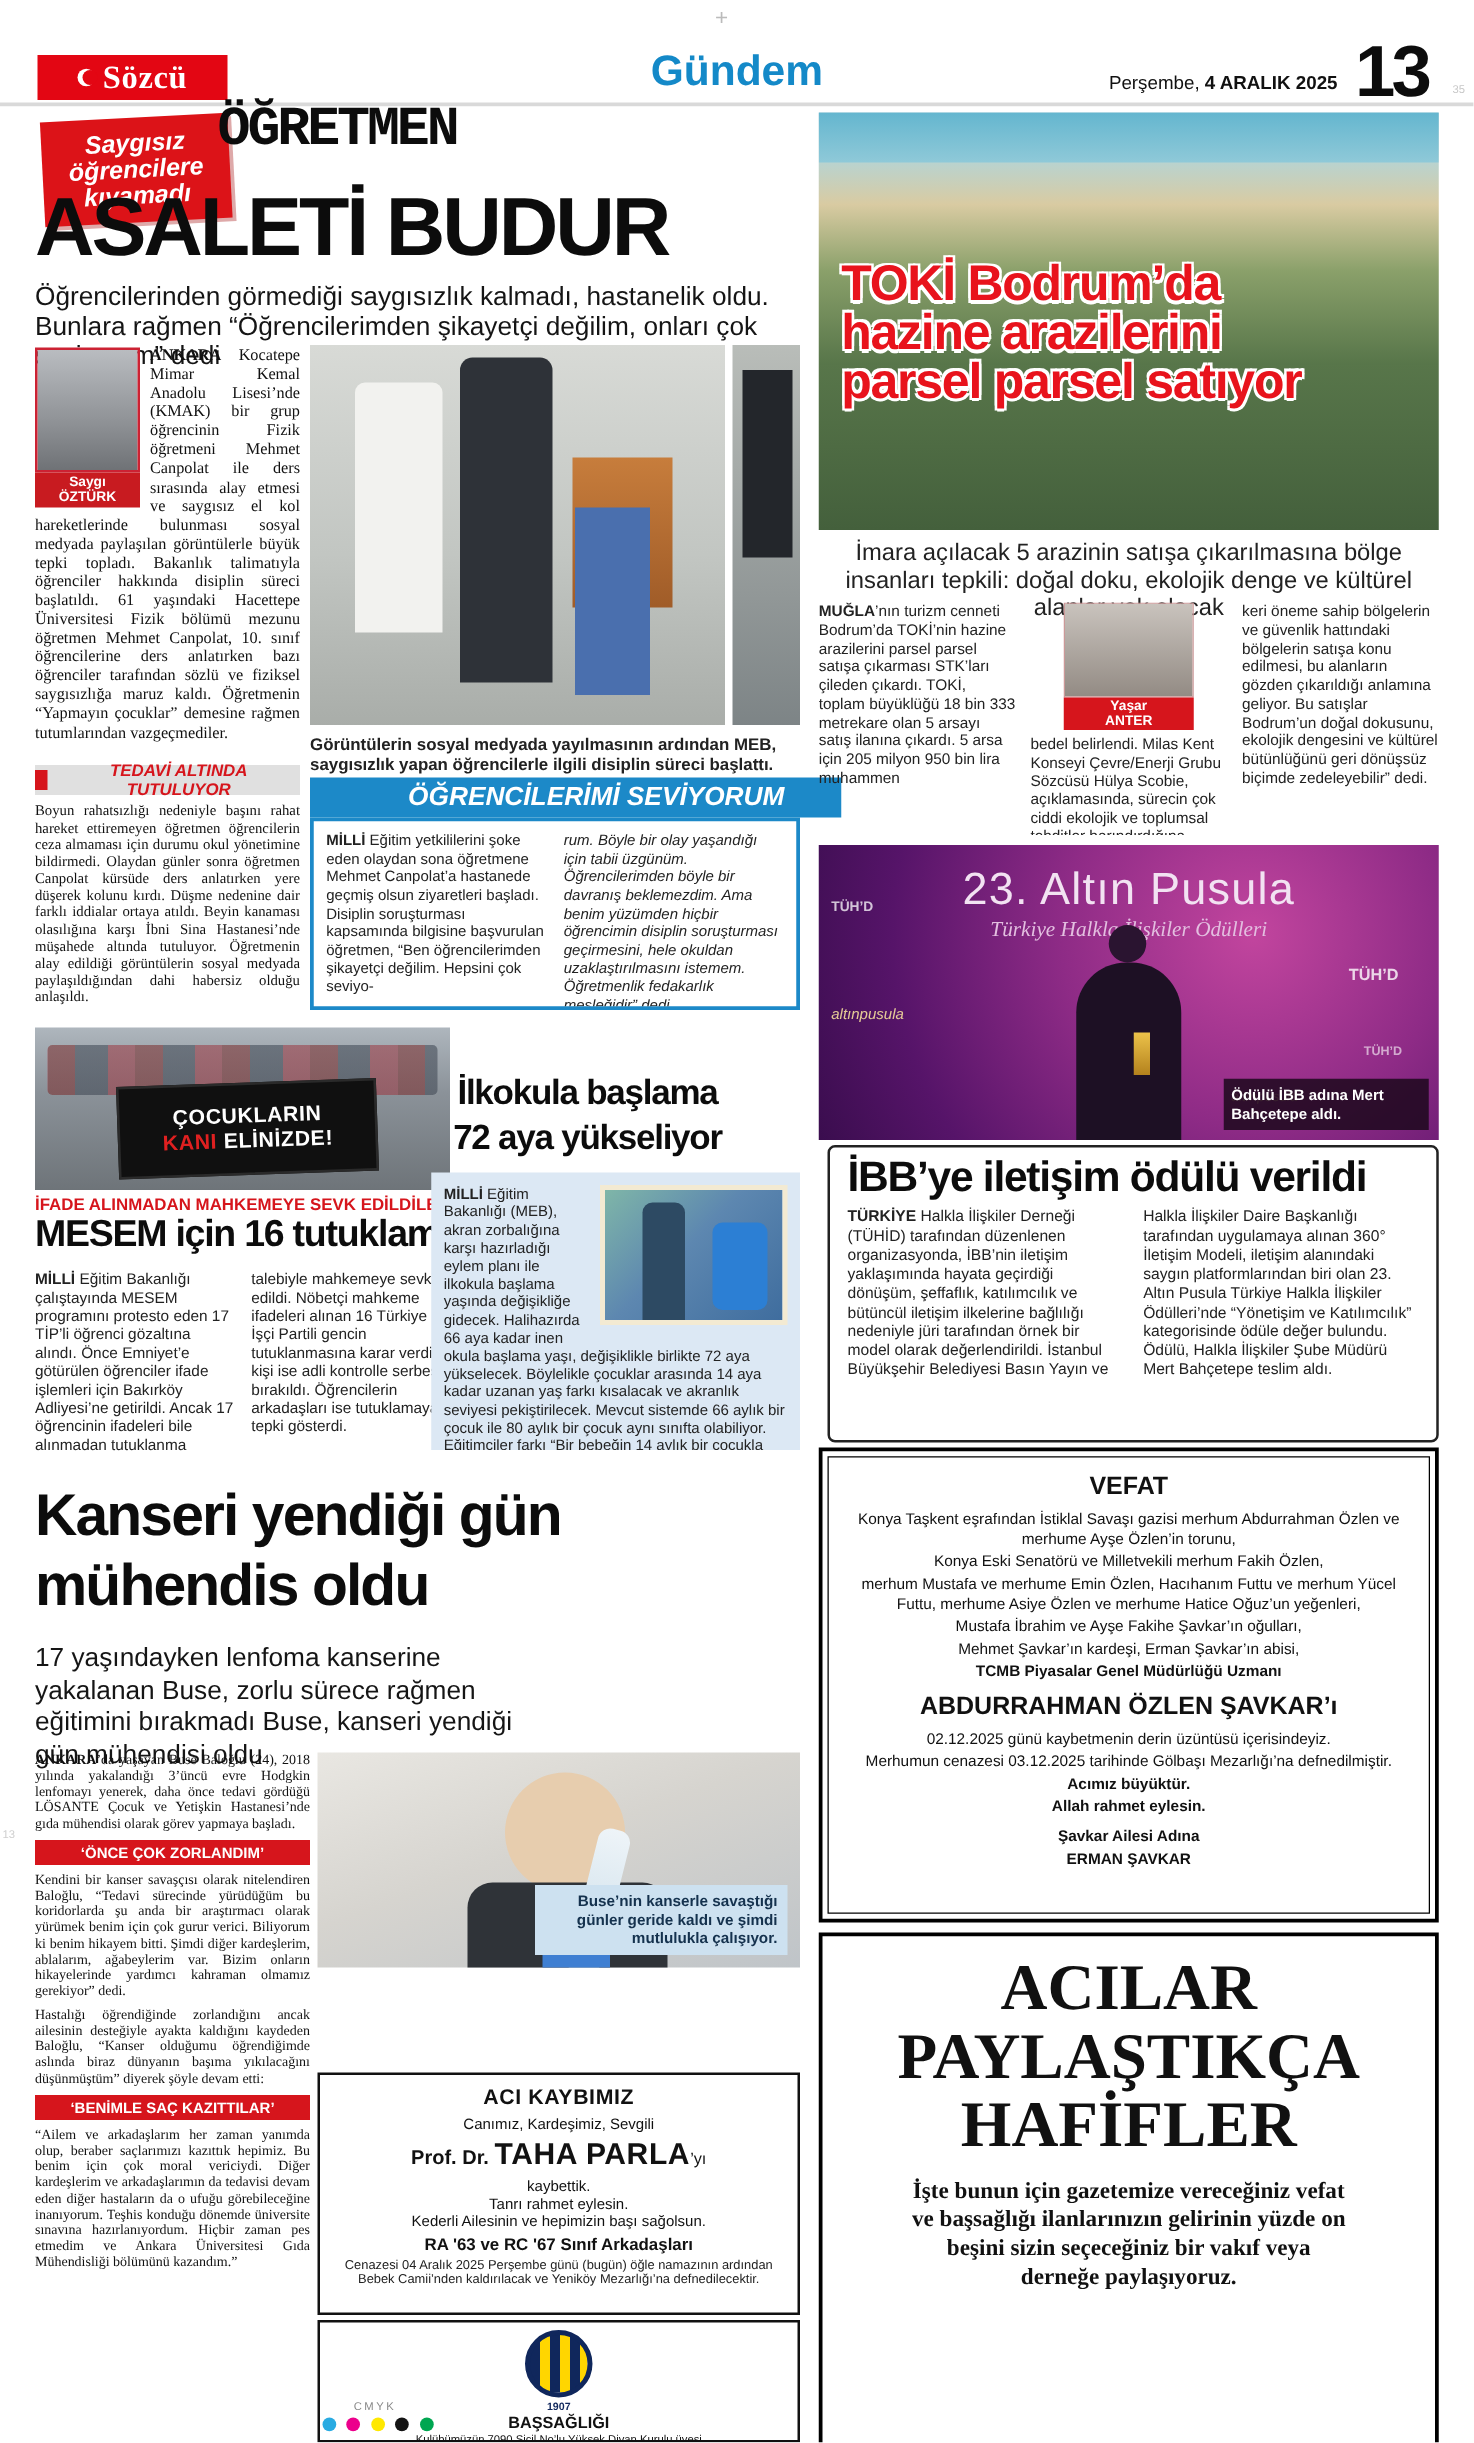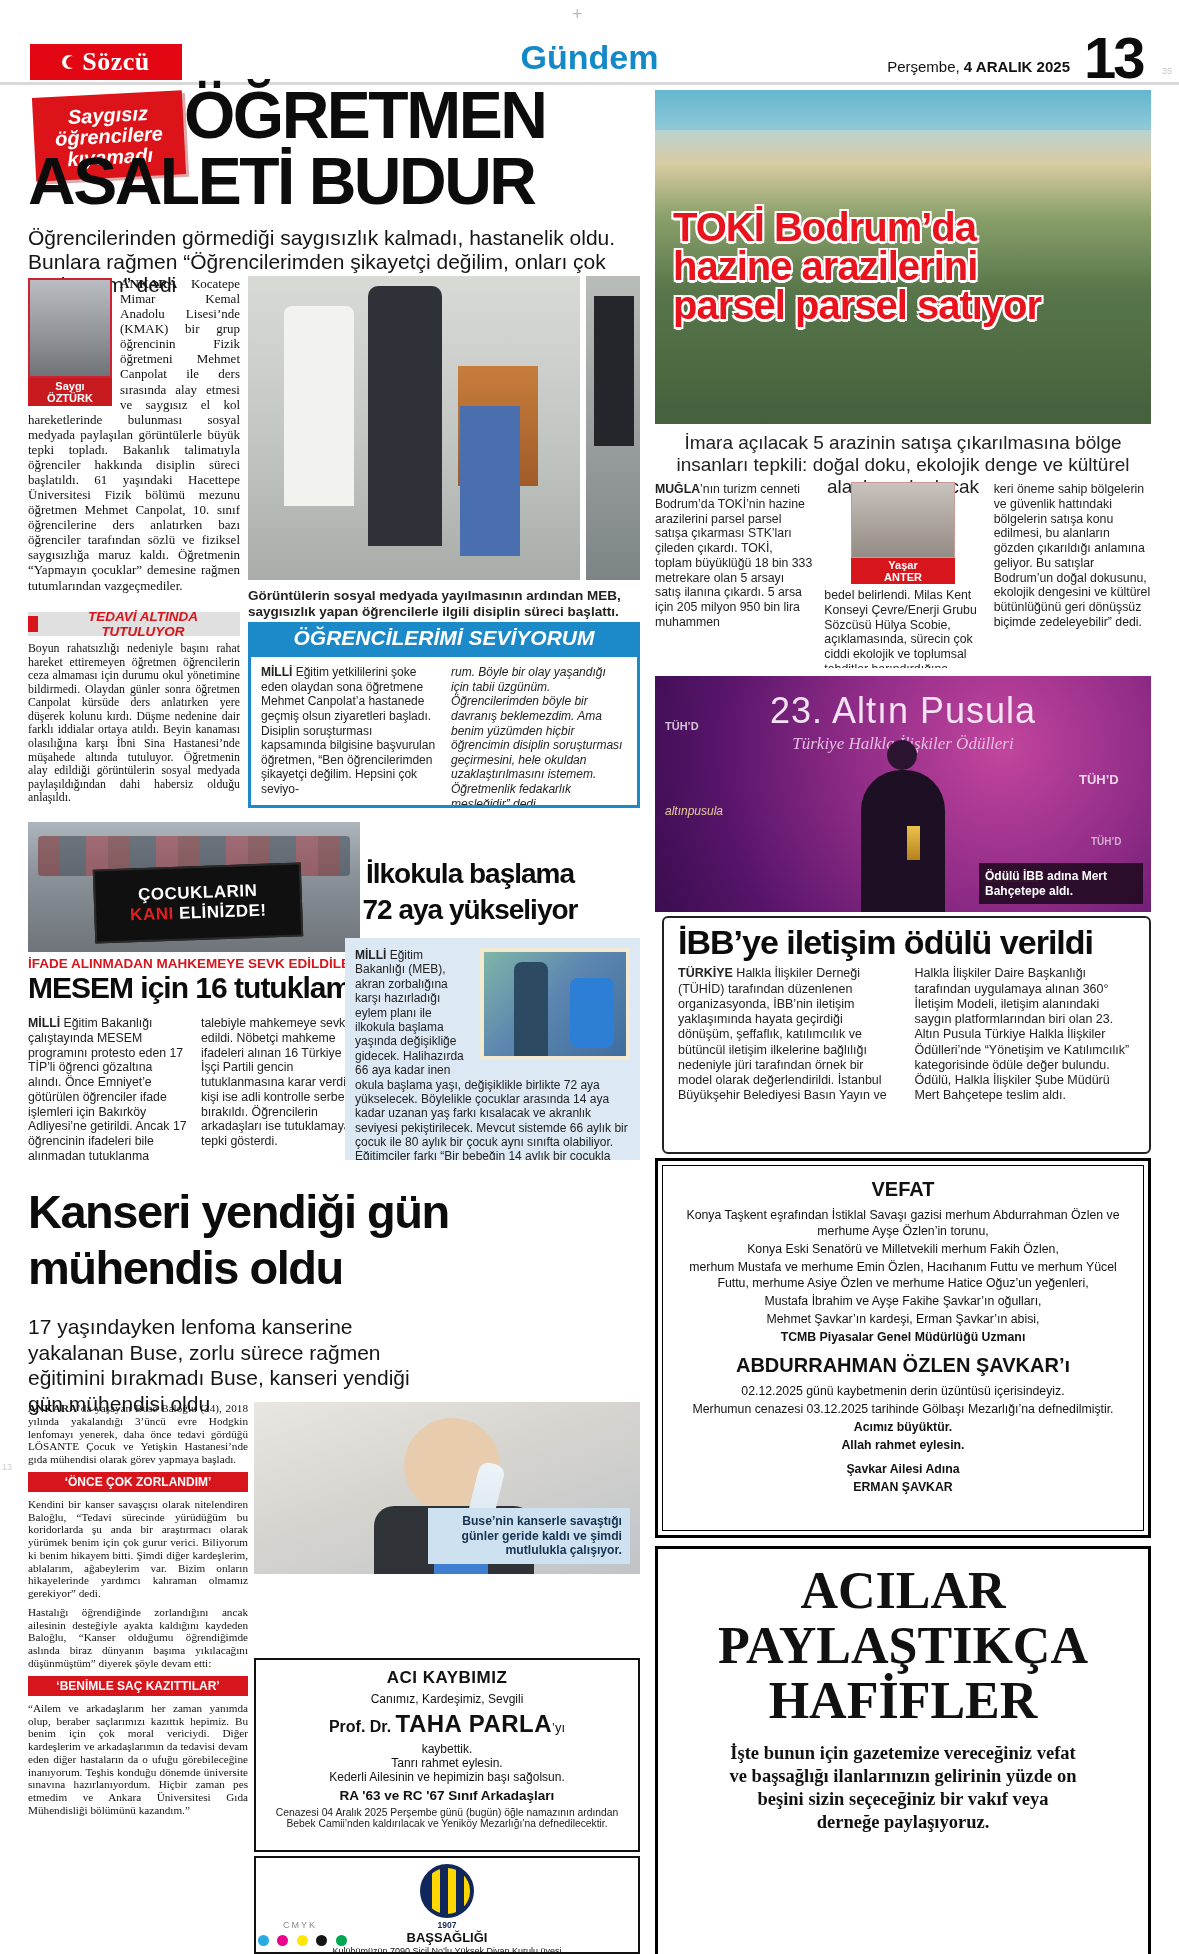--- a/index.html
+++ b/index.html
@@ -48,21 +48,21 @@
   <div class="abs" style="left:2px;top:1462px;font-size:9px;color:#cfcfcf;">13</div>
   <div class="abs" style="left:0;top:82px;width:1179px;height:3px;background:#d9d9d9;"></div>
 
   <div class="abs" style="left:34px;top:94px;width:150px;height:84px;background:#dc1318;transform:rotate(-3deg);
        display:flex;flex-direction:column;justify-content:center;text-align:center;color:#fff;font-weight:800;
        font-style:italic;font-size:20px;line-height:1.05;box-shadow:3px 3px 0 rgba(160,10,10,.35);">
     <span>Saygısız</span>
     <span>öğrencilere</span>
     <span>kıyamadı</span>
   </div>
-  <div class="abs hl" style="left:184px;top:84px;font-size:66px;">ÖĞRETMEN</div>
+  <div class="abs hl" style="left:174px;top:84px;font-size:44px;font-family:Liberation Mono, monospace;">ÖĞRETMEN</div>
   <div class="abs hl" style="left:28px;top:150px;font-size:66px;">ASALETİ BUDUR</div>
   <div class="abs" style="left:28px;top:226px;width:614px;font-size:21px;line-height:1.13;color:#151515;">Öğrencilerinden görmediği saygısızlık kalmadı, hastanelik oldu. Bunlara rağmen “Öğrencilerimden şikayetçi değilim, onları çok seviyorum” dedi</div>
 
   <div class="abs ser just" style="left:28px;top:276px;width:212px;height:334px;font-size:13px;line-height:1.16;overflow:hidden;">
     <span style="float:left;width:84px;margin:2px 8px 2px 0;">
       <span style="display:block;height:96px;background:linear-gradient(180deg,#b9bcc0,#8f9296 60%,#6f7276);border:2px solid #c23;"></span>
       <span style="display:block;background:#c81b20;color:#fff;font-family:'Liberation Sans',sans-serif;font-weight:800;font-size:11px;line-height:1.1;text-align:center;padding:2px 0;">
         <span>Saygı</span><br><span>ÖZTÜRK</span>
       </span>
     </span>
@@ -82,21 +82,21 @@
       <div class="abs" style="left:120px;top:10px;width:74px;height:260px;background:#2e3238;border-radius:10px 10px 0 0;"></div>
       <div class="abs" style="left:210px;top:90px;width:80px;height:120px;background:linear-gradient(180deg,#c77d3c,#a05c28);"></div>
       <div class="abs" style="left:212px;top:130px;width:60px;height:150px;background:#4a6fae;"></div>
     </div>
     <div class="abs" style="left:338px;top:0;width:54px;height:304px;background:linear-gradient(180deg,#b9bdb9,#7d8486);">
       <div class="abs" style="left:8px;top:20px;width:40px;height:150px;background:#23262b;"></div>
     </div>
   </div>
   <div class="abs cap" style="left:248px;top:588px;width:392px;font-size:13.5px;line-height:1.18;">Görüntülerin sosyal medyada yayılmasının ardından MEB, saygısızlık yapan öğrencilerle ilgili disiplin süreci başlattı.</div>
 
-  <div class="abs" style="left:248px;top:622px;width:392px;height:32px;background:#1c89c8;color:#fff;font-weight:800;font-style:italic;font-size:21px;line-height:32px;text-align:center;">ÖĞRENCİLERİMİ SEVİYORUM</div>
+  <div class="abs" style="left:248px;top:622px;width:392px;height:32px;background:#1c89c8;color:#fff;font-weight:800;font-style:italic;font-size:21px;line-height:32px;text-align:center;padding-left:33px;">ÖĞRENCİLERİMİ SEVİYORUM</div>
   <div class="abs" style="left:248px;top:654px;width:392px;height:154px;border:3px solid #1c89c8;box-sizing:border-box;padding:8px 10px;overflow:hidden;">
     <div style="display:flex;gap:14px;font-size:12px;line-height:1.22;color:#222;">
       <div style="flex:1;"><b>MİLLİ</b> <span>Eğitim yetkililerini şoke eden olaydan sona öğretmene Mehmet Canpolat’a hastanede geçmiş olsun ziyaretleri başladı. Disiplin soruşturması kapsamında bilgisine başvurulan öğretmen, “Ben öğrencilerimden şikayetçi değilim. Hepsini çok seviyo-</span></div>
       <div style="flex:1;font-style:italic;">rum. Böyle bir olay yaşandığı için tabii üzgünüm. Öğrencilerimden böyle bir davranış beklemezdim. Ama benim yüzümden hiçbir öğrencimin disiplin soruşturması geçirmesini, hele okuldan uzaklaştırılmasını istemem. Öğretmenlik fedakarlık mesleğidir” dedi.</div>
     </div>
   </div>
 
   <div class="abs photo" style="left:28px;top:822px;width:332px;height:130px;background:linear-gradient(180deg,#aeb6bd 0%,#8b9299 40%,#6e7479 100%);">
     <div class="abs" style="left:10px;top:14px;width:312px;height:40px;background:repeating-linear-gradient(90deg,#7a2b2b 0 22px,#3c4450 22px 48px,#9b3640 48px 70px);opacity:.55;border-radius:4px;"></div>
     <div class="abs" style="left:66px;top:44px;width:204px;height:70px;background:#101010;transform:rotate(-2deg);display:flex;flex-direction:column;align-items:center;justify-content:center;border:2px solid #2a2a2a;">

